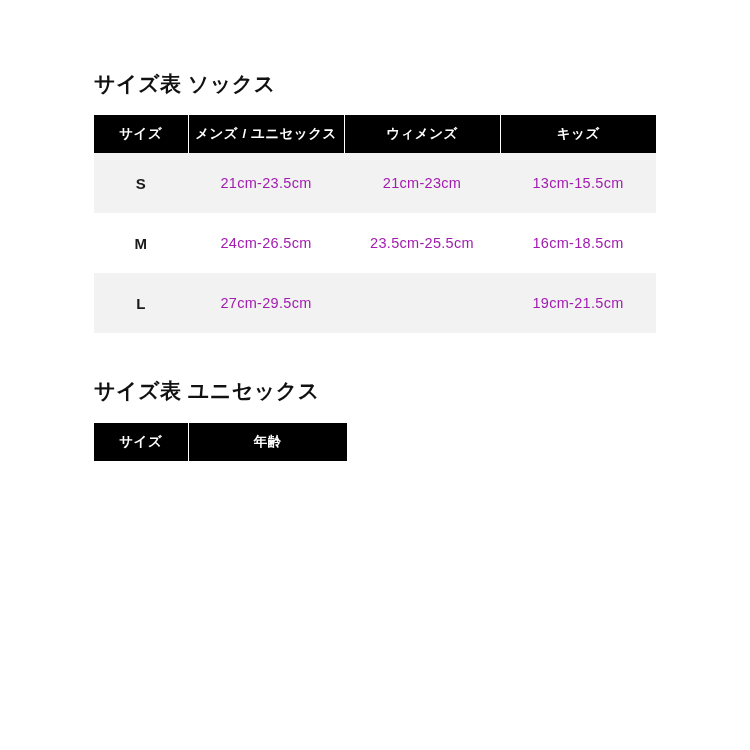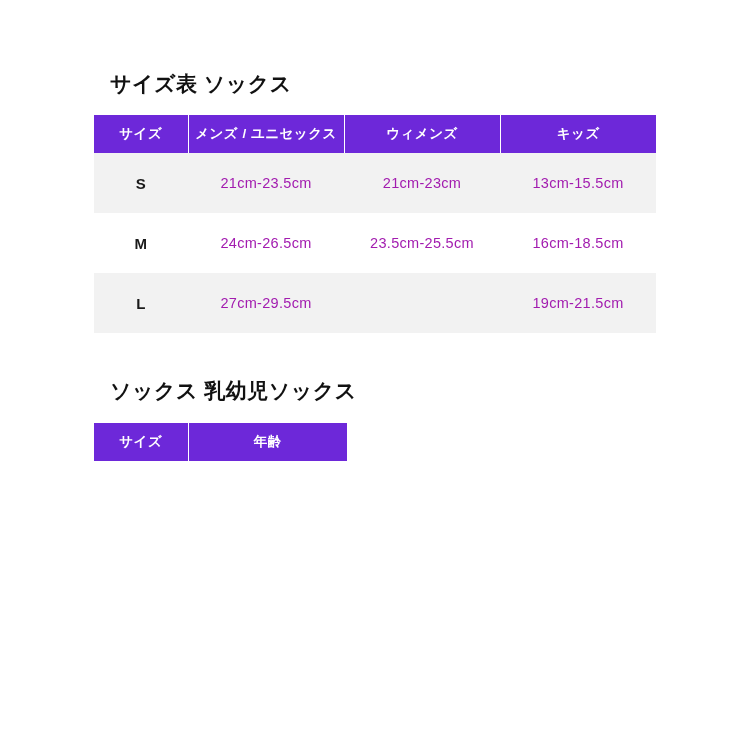--- a/index.html
+++ b/index.html
@@ -19,38 +19,38 @@
     width: 750px;
     height: 750px;
     box-sizing: border-box;
     padding: 70px 94px 0 94px;
   }
   .section-title {
     font-size: 21px;
     font-weight: bold;
     color: #111111;
     letter-spacing: 0.5px;
-    margin: 0 0 18px 16px;
+    margin: 0 0 18px 0;
     line-height: 1.3;
   }
   .section-title-2 {
     margin-top: 44px;
   }
   table {
     border-collapse: collapse;
     table-layout: fixed;
   }
   table.socks {
     width: 562px;
   }
   table.baby {
     width: 253px;
   }
   thead th {
-    background: #6d28d9;
+    background: #000000;
     color: #ffffff;
     font-size: 13.5px;
     font-weight: bold;
     height: 38px;
     text-align: center;
     vertical-align: middle;
     letter-spacing: 0.5px;
     border-right: 1px solid #ffffff;
     padding: 0 4px;
     box-sizing: border-box;
@@ -125,21 +125,21 @@
       </tr>
       <tr class="alt">
         <td class="size-col">L</td>
         <td>27cm-29.5cm</td>
         <td></td>
         <td>19cm-21.5cm</td>
       </tr>
     </tbody>
   </table>
 
-  <h2 class="section-title section-title-2">ソックス 乳幼児ソックス</h2>
+  <h2 class="section-title section-title-2">サイズ表 ユニセックス</h2>
 
   <table class="baby">
     <colgroup>
       <col class="c1">
         <col class="c2">
     </colgroup>
     <thead>
       <tr>
         <th>サイズ</th>
         <th>年齢</th>

